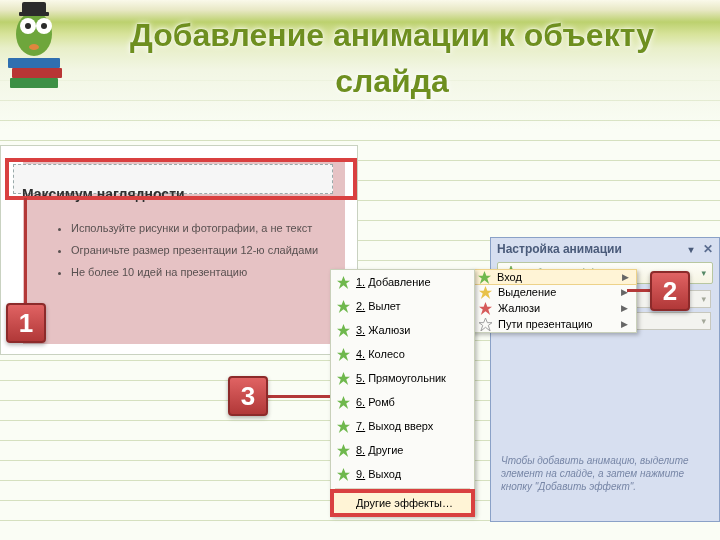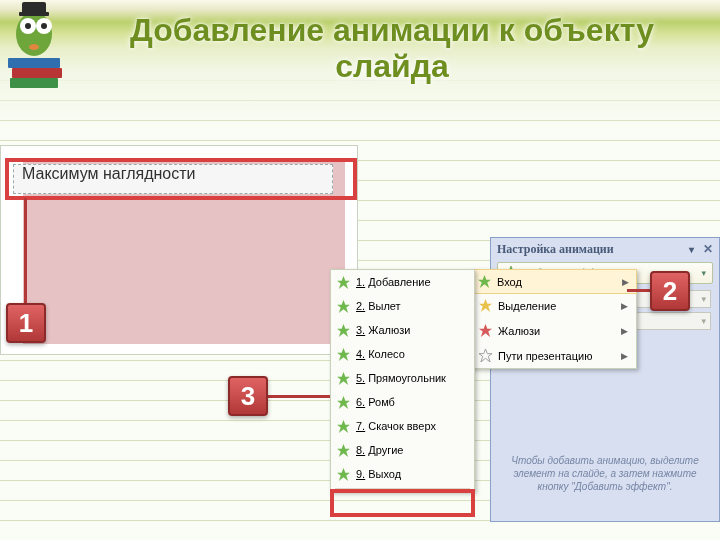--- a/index.html
+++ b/index.html
@@ -18,67 +18,67 @@
     position: absolute; top: 0; left: 0; right: 0; height: 130px;
     background: linear-gradient(180deg,#faf9ea 0,#e8e8c5 10px,#bcd16e 22px,#d7e39a 34px,#e8efc9 48px,#f2f6e4 70px,rgba(242,246,228,0) 130px);
   }
   .mascot {
     position: absolute; top: 0px; left: 4px; width: 64px; height: 90px;
   }
   .title {
     position: absolute; top: 12px; left: 74px; right: 10px;
     text-align: center; font-weight: bold;
     color: #6e8f1f;
-    font-size: 32px; line-height: 36px;
+    font-size: 32px; line-height: 46px;
     text-shadow: 0 0 6px #fff, 0 0 2px #fff;
   }
   .slide-panel {
     position: absolute; top: 145px; left: 0; width: 358px; height: 210px;
     background: #fff; border: 1px solid #c9d2c1;
   }
   .slide-body {
     position: absolute; top: 16px; left: 22px; width: 322px; height: 182px;
     background: #e6c2c4;
   }
   .slide-title-box {
     position: absolute; top: 2px; left: -10px; width: 320px; height: 30px;
     background: #f6f6f6; border: 1px dashed #9aa;
   }
-  .slide-title-box span { display:block; padding:0 8px; font-weight:normal; font-size:16px; color:#303030; }
+  .slide-title-box span { display:block; padding:21px 8px; font-weight:bold; font-size:14px; color:#303030; }
   .red-box { position:absolute; border:4px solid #d94040; }
   .slide-title-outline { top: -4px; left: -18px; width: 352px; height: 42px; }
   .bullets { position:absolute; top:46px; left:8px; right:8px; font-size:11px; color:#585050; line-height:18px;}
   .bullets li { margin-bottom:4px; }
   .pane {
     position: absolute; top: 237px; right: 0; width: 230px; height: 285px;
     background: #d7dff0; border:1px solid #8aa1c7;
   }
   .pane-header {
     height: 22px; padding: 3px 6px; font-size: 12px; color: #4a5b7a; font-weight: bold;
-    display:flex; align-items:center; justify-content:space-between;font-family:Liberation Serif, serif;
+    display:flex; align-items:center; justify-content:space-between;
   }
   .pane-header .x { font-size:12px; color:#5b6d90; cursor:pointer; }
   .add-effect-btn {
     margin: 2px 6px 6px 6px; height: 22px;
     background: linear-gradient(#fdfdf8,#f6f4e3);
     border: 1px solid #b8c7a0; border-radius: 2px;
     display:flex; align-items:center; padding:0 6px; font-size:11px; color:#374; cursor:pointer;
   }
   .star-ico { width:14px; height:14px; margin-right:4px; }
   .caret { margin-left:auto; font-size:9px; color:#586; }
   .pane-msg {
     position:absolute; bottom:28px; left:10px; right:10px;
-    font-size:10px; font-style:italic; color:#7786a6; text-align:center; line-height:13px;
+    font-size:10px; font-style:italic; color:#7786a6; line-height:13px;
   }
   .dropdown1 {
     position:absolute; top: 269px; left: 470px; width: 167px;
     background:#fbfbf8; border:1px solid #c9d0ba; box-shadow:2px 2px 4px rgba(0,0,0,.25);
     font-size:11px;
   }
-  .dd-row { display:flex; align-items:center; height:25px; padding:0 8px; cursor:pointer; }
+  .dd-row { display:flex; align-items:center; height:16px; padding:0 8px; cursor:pointer; }
   .dd-row .lbl { flex:1; }
   .dd-row .arr { font-size:9px; color:#666; }
   .dd-row.hl { background:#fff4d6; border:1px solid #edd28a; margin:-1px; padding:0 7px; }
   .dropdown2 {
     position:absolute; top: 269px; left: 330px; width: 145px;
     background:#fbfbf8; border:1px solid #c9d0ba; box-shadow:2px 2px 4px rgba(0,0,0,.25);
     font-size:11px;
   }
   .dd2-row { display:flex; align-items:center; height:24px; padding:0 6px; cursor:pointer; }
   .dd2-sep { height:1px; background:#dcd8c7; margin:2px 4px; }
@@ -126,20 +126,25 @@
 </svg>
 
 <div class="title">Добавление анимации к объекту слайда</div>
 
 <div class="slide-panel">
   <div class="slide-body">
     <div class="slide-title-box">
       <span>Максимум наглядности</span>
     </div>
     <div class="red-box slide-title-outline"></div>
+    <ul class="bullets">
+      <li>Используйте рисунки и фотографии, а не текст</li>
+      <li>Ограничьте размер презентации 12-ю слайдами</li>
+      <li>Не более 10 идей на презентацию</li>
+    </ul>
   </div>
 </div>
 
 <div class="pane">
   <div class="pane-header">
     <span>Настройка анимации</span>
     <span>
       <span style="font-size:10px;margin-right:6px">▾</span>
       <span class="x">✕</span>
     </span>
@@ -234,37 +239,41 @@
         <polygon points="7,0 9,5 14,5 10,8 12,14 7,10 2,14 4,8 0,5 5,5" fill="#6fb84d"></polygon>
       </svg>
     <span style="text-decoration:underline;margin-right:3px">6.</span>
     <span>Ромб</span>
   </div>
   <div class="dd2-row">
     <svg class="mini-ico" viewBox="0 0 14 14">
         <polygon points="7,0 9,5 14,5 10,8 12,14 7,10 2,14 4,8 0,5 5,5" fill="#6fb84d"></polygon>
       </svg>
     <span style="text-decoration:underline;margin-right:3px">7.</span>
-    <span>Скачок вверх</span>
+    <span>Выход вверх</span>
   </div>
   <div class="dd2-row">
     <svg class="mini-ico" viewBox="0 0 14 14">
         <polygon points="7,0 9,5 14,5 10,8 12,14 7,10 2,14 4,8 0,5 5,5" fill="#6fb84d"></polygon>
       </svg>
     <span style="text-decoration:underline;margin-right:3px">8.</span>
     <span>Другие</span>
   </div>
   <div class="dd2-row">
     <svg class="mini-ico" viewBox="0 0 14 14">
         <polygon points="7,0 9,5 14,5 10,8 12,14 7,10 2,14 4,8 0,5 5,5" fill="#6fb84d"></polygon>
       </svg>
     <span style="text-decoration:underline;margin-right:3px">9.</span>
     <span>Выход</span>
   </div>
   <div class="dd2-sep"></div>
+  <div class="dd2-more">
+    <span style="width:13px;margin-right:6px"></span>
+    <span>Другие эффекты…</span>
+  </div>
 </div>
 <div class="more-outline red-box"></div>
 
 <div class="pin-line pin1"></div>
 <div class="pin-line pin2"></div>
 <div class="pin-line pin3"></div>
 
 <div class="num-badge n1">1</div>
 <div class="num-badge n2">2</div>
 <div class="num-badge n3">3</div>

